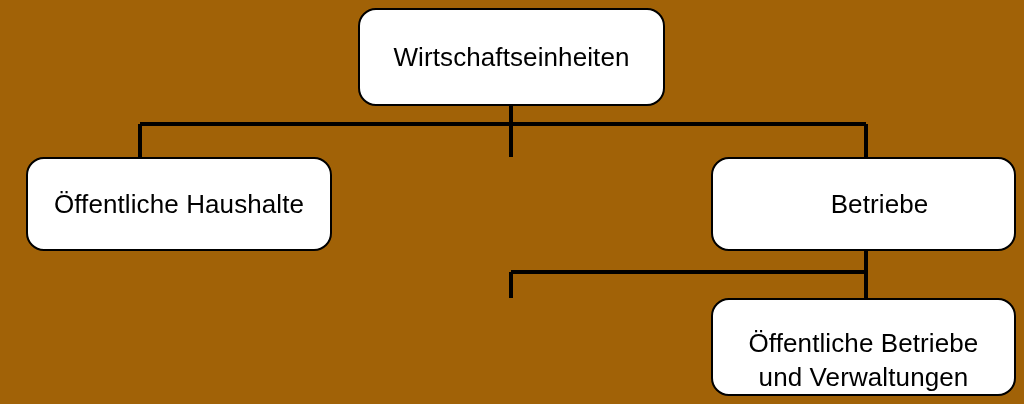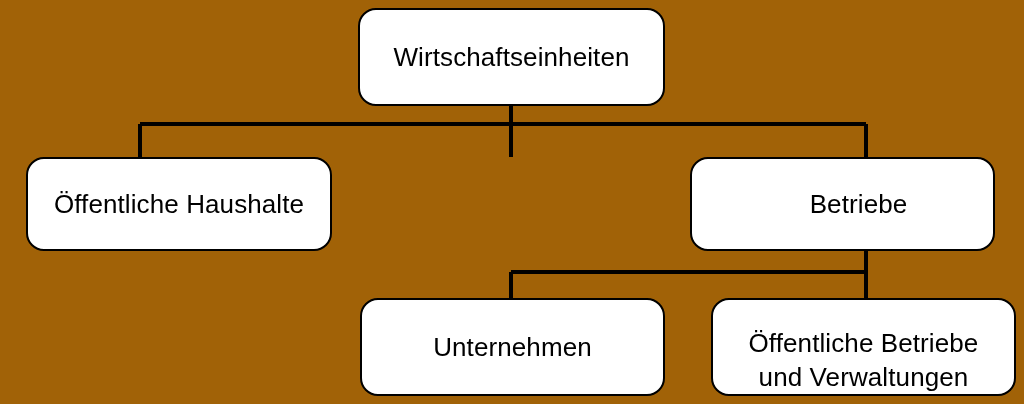--- a/index.html
+++ b/index.html
@@ -42,21 +42,21 @@
     font-weight: 400;
     letter-spacing: 0.1px;
     white-space: pre-line;
     padding: 0 10px;
   }
 
   
   #node-wirtschaftseinheiten { left: 358px; top: 8px;   width: 307px; height: 98px; }
   #node-oeffentliche-haushalte { left: 6px;  top: 157px; width: 306px; height: 94px; margin-left: 20px; }
   #node-privathaushalte      { left: 360px; top: 157px; width: 305px; height: 94px; }
-  #node-betriebe             { left: 690px; top: 157px; width: 305px; height: 94px; padding-left: 32px; }
+  #node-betriebe             { left: 711px; top: 157px; width: 305px; height: 94px; padding-left: 32px; }
   #node-unternehmen          { left: 360px; top: 298px; width: 305px; height: 98px; }
   #node-oeffentliche-betriebe{ left: 711px; top: 298px; width: 305px; height: 98px; align-items: flex-end; }
 </style>
 </head>
 <body>
 
 <div id="diagram-root">
 
   <svg class="connector-layer" viewBox="0 0 1024 404" width="1024" height="404" xmlns="http://www.w3.org/2000/svg">
     <g stroke="#000000" stroke-width="4" fill="none" shape-rendering="crispEdges">
@@ -87,22 +87,19 @@
 
   <div class="node" id="node-oeffentliche-haushalte">
     <span class="node-label">Öffentliche Haushalte</span>
   </div>
 
 
   <div class="node" id="node-betriebe">
     <span class="node-label">Betriebe</span>
   </div>
 
-  <div class="node" id="node-unternehmen">
-    <span class="node-label">Unternehmen</span>
-  </div>
 
   <div class="node" id="node-oeffentliche-betriebe">
     <span class="node-label">Öffentliche Betriebe
 und Verwaltungen</span>
   </div>
 
 </div>
 
 </body></html>

